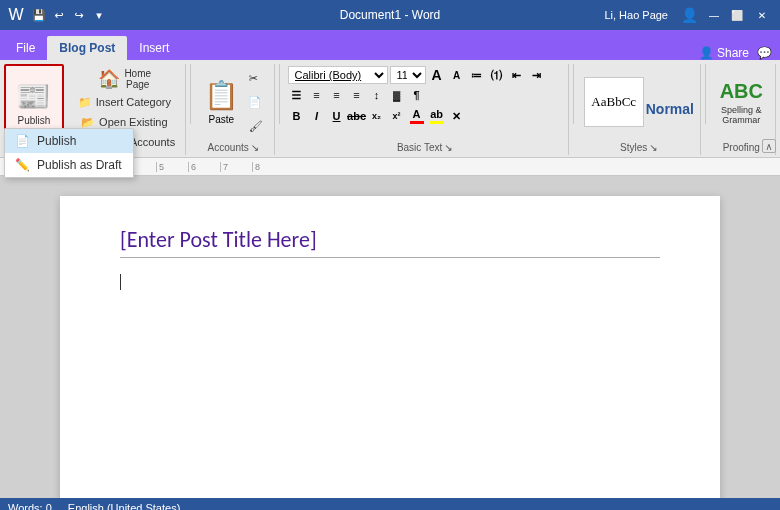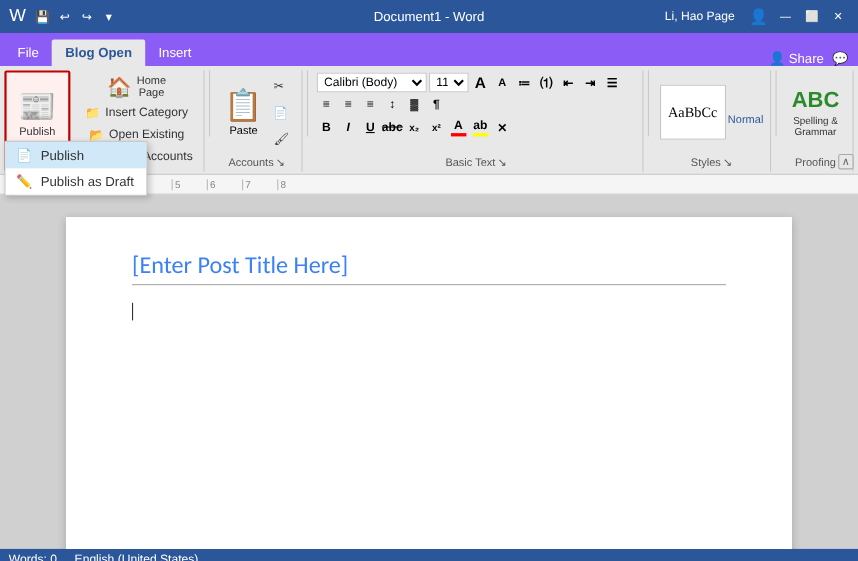--- a/index.html
+++ b/index.html
@@ -214,20 +214,21 @@
       align-items: center;
       gap: 2px;
       flex-wrap: wrap;
     }
     .font-select {
       border: 1px solid #c8c8c8;
       background: white;
       font-size: 11px;
       padding: 1px 2px;
       height: 18px;
+      text-decoration: underline;
     }
     .font-size-select {
       border: 1px solid #c8c8c8;
       background: white;
       font-size: 11px;
       padding: 1px 2px;
       height: 18px;
       width: 36px;
     }
     .format-btn {
@@ -278,21 +279,21 @@
     }
     .doc-page {
       background: white;
       width: 660px;
       min-height: 340px;
       padding: 30px 60px;
       box-shadow: 0 2px 8px rgba(0,0,0,0.2);
     }
     .doc-title {
       font-size: 22px;
-      color: #3b82f6;
+      color: #4c1d95;
       border-bottom: 1px solid #aaa;
       padding-bottom: 4px;
       margin-bottom: 16px;
       font-family: Calibri, Arial, sans-serif;
     }
     .doc-cursor {
       width: 1px;
       height: 16px;
       background: #333;
       display: inline-block;
@@ -352,21 +353,21 @@
     <span style="font-size:11px;color:white;margin-right:8px;">Li, Hao Page</span>
     <div class="tb-btn" style="font-size:14px;">👤</div>
     <div class="tb-btn">—</div>
     <div class="tb-btn">⬜</div>
     <div class="tb-btn close">✕</div>
   </div>
 </div>
 
 <div class="ribbon-tabs">
   <div class="ribbon-tab">File</div>
-  <div class="ribbon-tab active">Blog Open</div>
+  <div class="ribbon-tab active">Blog Post</div>
   <div class="ribbon-tab">Insert</div>
   <div class="ribbon-tabs-right">
     <span style="cursor:pointer;display:flex;align-items:center;gap:3px;">
       <span>👤</span>
       <span>Share</span>
     </span>
     <span style="cursor:pointer;">💬</span>
   </div>
 </div>
 
@@ -486,21 +487,21 @@
       <span>Basic Text</span>
       <span class="ribbon-group-label-expand">↘</span>
     </div>
   </div>
 
   <div class="separator"></div>
 
   <div class="ribbon-group styles-group">
     <div class="ribbon-group-content" style="align-items:center;">
       <div style="width:60px;height:50px;border:1px solid #c8c8c8;background:white;display:flex;align-items:center;justify-content:center;cursor:pointer;font-family:Times New Roman;font-size:13px;">AaBbCc</div>
-      <div style="font-size:10px;color:#2b579a;font-weight:400;margin-top:14px;">Normal</div>
+      <div style="font-size:14px;color:#2b579a;font-weight:700;margin-top:14px;">Normal</div>
     </div>
     <div class="ribbon-group-label">
       <span>Styles</span>
       <span class="ribbon-group-label-expand">↘</span>
     </div>
   </div>
 
   <div class="separator"></div>
 
   <div class="ribbon-group">

